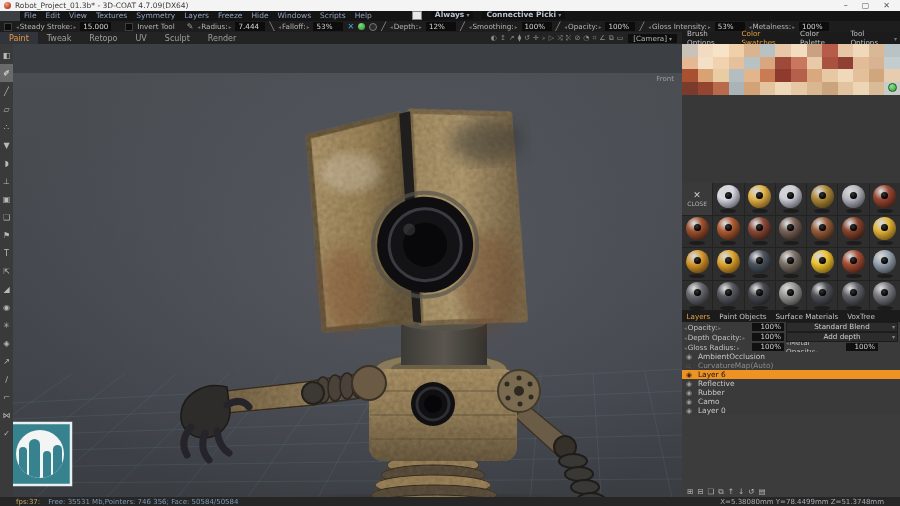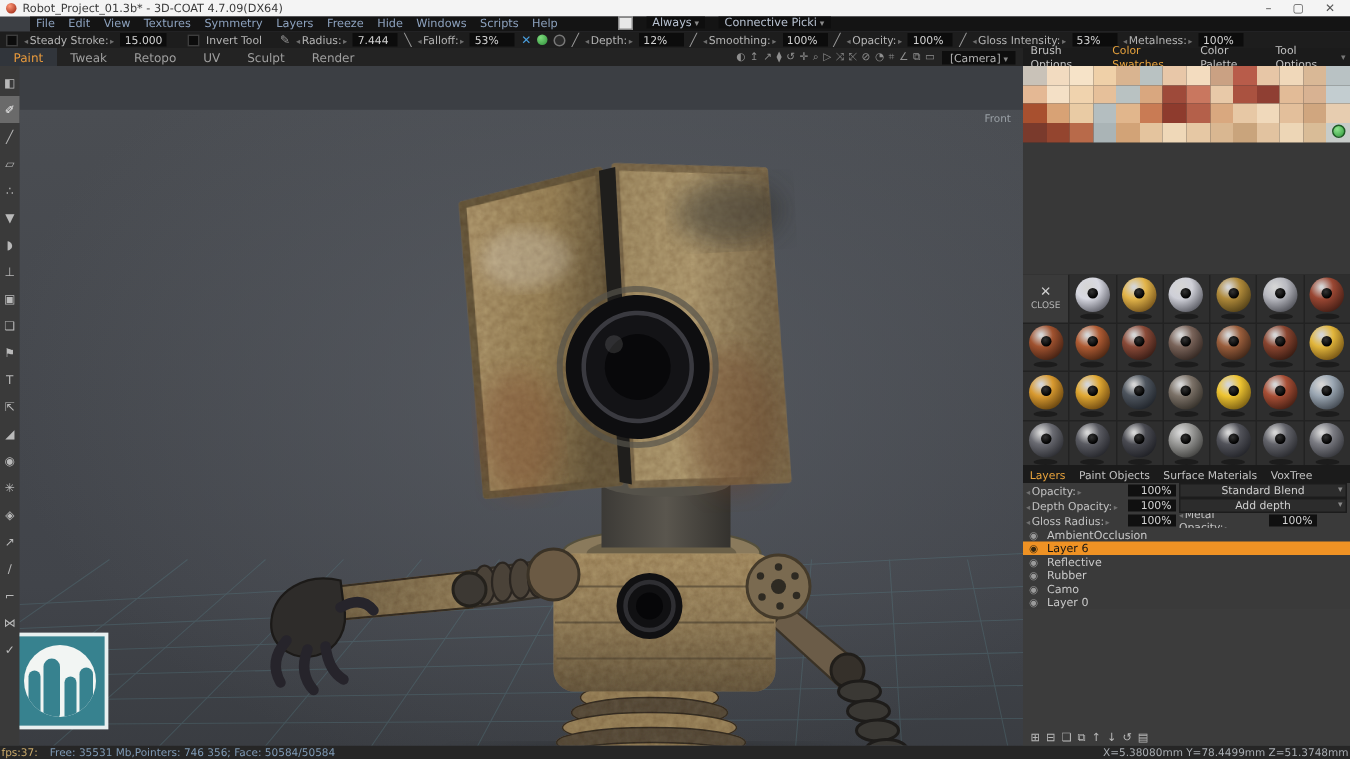--- a/index.html
+++ b/index.html
@@ -12,21 +12,21 @@
   .app-icon{width:7px;height:7px;border-radius:50%;
             background:radial-gradient(circle at 35% 30%,#ff9a7a,#b3402a 70%);}
   .win-btns{margin-left:auto;display:flex;gap:14px;color:#555;font-size:8px;padding-right:6px;}
   .win-btns span{cursor:default;}
   
   .menubar{height:10px;background:#141414;display:flex;
            font-size:7.5px;color:#8da2be;padding:0 4px;gap:9px;margin-left:20px;}
   .menubar .menu-item{cursor:default;}
   .mb-gap{width:22px;}
   .mb-sq{width:8px;height:7px;background:#e8e8e8;border:1px solid #888;}
-  .dd{background:#0e0e0e;color:#b9c3d2;padding:0 4px;height:8px;line-height:8px;}
+  .dd{background:#0e0e0e;color:#b9c3d2;padding:0 4px;height:8px;line-height:8px;font-weight:bold;}
   .dd::after{content:" ▾";color:#8a8a8a;font-size:6px;}
   
   .toolbar2{height:11px;background:#1d1d1d;display:flex;align-items:center;
             font-size:7.2px;color:#b5b5b5;gap:4px;padding:0 4px;white-space:nowrap;}
   .chk{width:6px;height:6px;background:#0c0c0c;border:1px solid #3d3d3d;flex:none;}
   .arr::before{content:"◂";color:#6f6f6f;font-size:5.5px;margin-right:1px;}
   .arr::after{content:"▸";color:#6f6f6f;font-size:5.5px;margin-left:1px;}
   .field{background:#0c0c0c;color:#d2d2d2;padding:0 3px;height:9px;line-height:9px;min-width:24px;}
   .penicon{color:#9a9a9a;font-size:8px;}
   .xblue{color:#4aa0e0;font-weight:bold;font-size:8px;}
@@ -92,21 +92,21 @@
   .layer-row .eye{color:#9a9a9a;font-size:7px;width:8px;}
   .layer-row.dimmed{color:#8a8a8a;}
   .layer-row.dimmed .eye{color:#5a5a5a;}
   .layer-row.selected{background:#ef9224;color:#141414;}
   .layer-row.selected .eye{color:#3a2a10;}
   .rp-fill{flex:1;background:#3c3c3c;}
   .layer-btns{height:11px;background:#3c3c3c;display:flex;align-items:center;gap:4px;
               padding-left:5px;color:#b9b9b9;font-size:7.5px;}
   
   .statusbar{height:9px;background:#262626;display:flex;align-items:center;
-             font-size:7px;padding:0 1px;}
+             font-size:7px;padding:0 16px;}
   .st-fps{color:#c9a96a;margin-right:8px;}
   .st-mem{color:#7f9ab5;}
   .st-coords{margin-left:auto;color:#a8adb2;}
 </style>
 </head>
 <body>
 
 <div class="titlebar">
   <span class="app-icon"></span>
   <span>Robot_Project_01.3b* - 3D-COAT 4.7.09(DX64)</span>
@@ -669,20 +669,24 @@
         <span class="ctl-label2 arr">Metal Opacity:</span>
         <span class="ctl-field">100%</span>
       </div>
     </div>
 
     <div class="layers-list" id="layers-list">
         <div class="layer-row">
           <span class="eye">◉</span>
           <span>AmbientOcclusion</span>
         </div>
+        <div class="layer-row dimmed">
+          <span class="eye">▫</span>
+          <span>CurvatureMap(Auto)</span>
+        </div>
         <div class="layer-row selected">
           <span class="eye">◉</span>
           <span>Layer 6</span>
         </div>
         <div class="layer-row">
           <span class="eye">◉</span>
           <span>Reflective</span>
         </div>
         <div class="layer-row">
           <span class="eye">◉</span>

